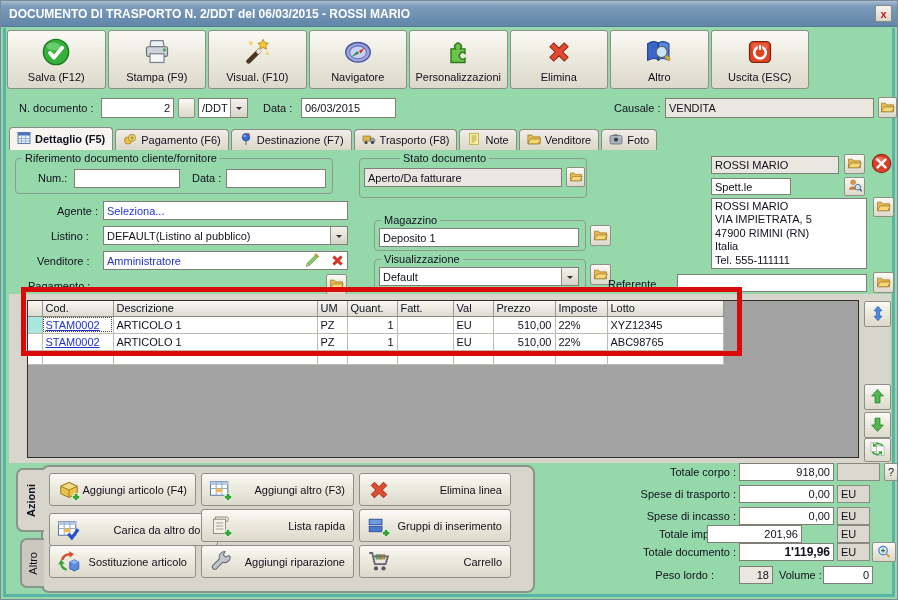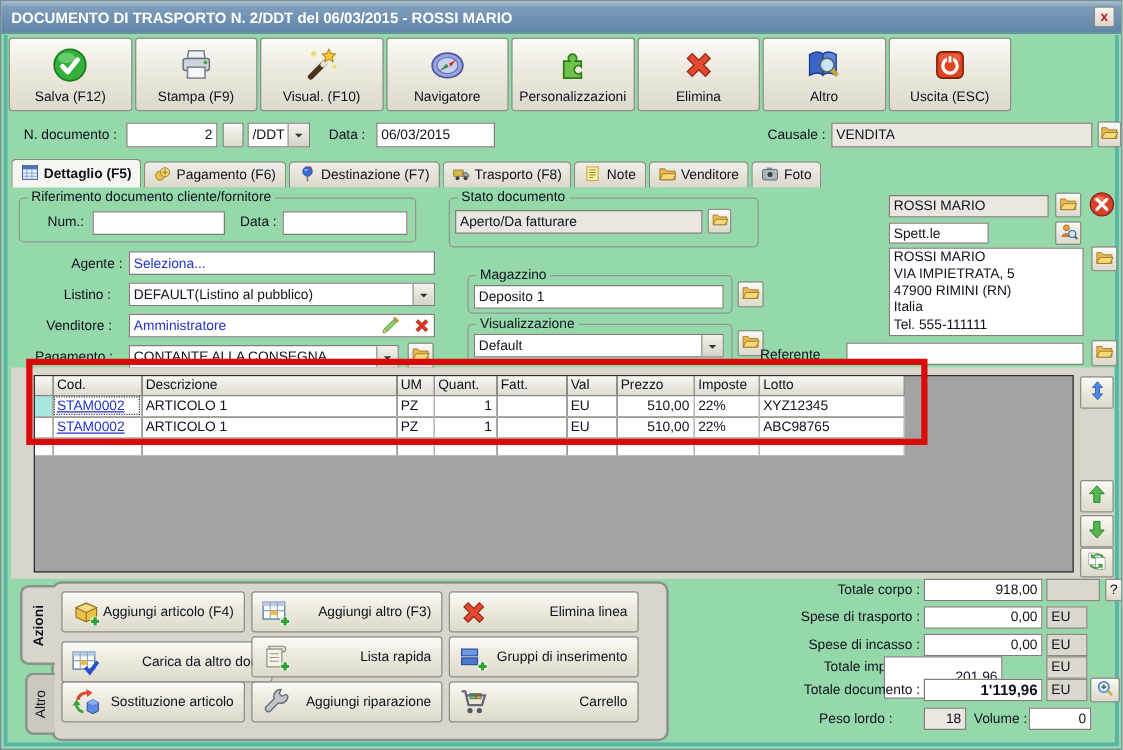--- a/index.html
+++ b/index.html
@@ -311,34 +311,28 @@
   <span style="position:absolute;left:303px;top:251px;"><svg viewBox="0 0 16 16" width="17" height="16">
         <path d="M11.3 2.6l2.1 2.1" stroke="#caa23a" stroke-width="2.4" stroke-linecap="round"></path>
         <path d="M2 14.2l.9-3L10.6 3.5l2.1 2.1-7.7 7.7z" fill="#8ace6a" stroke="#3a7a1a" stroke-width=".6"></path>
         <path d="M2 14.2l.9-3 2.1 2.1z" fill="#f0d8a0" stroke="#8a6a2a" stroke-width=".4"></path>
       </svg></span>
   <span style="position:absolute;left:329px;top:252px;"><svg viewBox="0 0 14 14" width="15" height="15">
         <path d="M2.5 4.2L4.2 2.5 7 5.3l2.8-2.8 1.7 1.7L8.7 7l2.8 2.8-1.7 1.7L7 8.7l-2.8 2.8-1.7-1.7L5.3 7z" fill="#dd3322" stroke="#8a1a0a" stroke-width=".4"></path>
       </svg></span>
 
   <div class="lbl" style="left:27px;top:279px;">Pagamento :</div>
-  <div class="select" style="left:102px;top:275px;width:216px;height:19px;">
-    <span>CONTANTE ALLA CONSEGNA</span>
-    <span class="arrowbtn">
-        <span class="tri"></span>
-      </span>
-  </div>
   <div class="sqbtn" style="left:325px;top:273px;width:21px;height:21px;">
       <span><svg viewBox="0 0 16 14" width="15" height="12">
           <path d="M1 2.5h4.5l1.5 2H15v8H1z" fill="#e9b94e" stroke="#8a6a1a" stroke-width=".7"></path>
           <path d="M1 12.5l2.8-5.5H16l-3 5.5z" fill="#f7d879" stroke="#8a6a1a" stroke-width=".7"></path>
         </svg></span>
     </div>
 
-  <fieldset style="left:358px;top:151px;width:248px;height:46px;">
+  <fieldset style="left:358px;top:151px;width:228px;height:46px;padding-left:34px;">
     <legend>Stato documento</legend>
     <div class="field ro" style="left:4px;top:4px;width:198px;height:19px;">
         <span>Aperto/Da fatturare</span>
       </div>
     <div class="sqbtn" style="left:206px;top:3px;width:19px;height:20px;">
         <span><svg viewBox="0 0 16 14" width="14" height="11">
             <path d="M1 2.5h4.5l1.5 2H15v8H1z" fill="#e9b94e" stroke="#8a6a1a" stroke-width=".7"></path>
             <path d="M1 12.5l2.8-5.5H16l-3 5.5z" fill="#f7d879" stroke="#8a6a1a" stroke-width=".7"></path>
           </svg></span>
       </div>
@@ -626,21 +620,21 @@
 
   <div class="tlabel" style="left:560px;top:509px;">Spese di incasso :</div>
   <div class="field rt" style="left:738px;top:506px;width:95px;height:18px;">
       <span>0,00</span>
     </div>
   <div class="eubox" style="left:836px;top:506px;width:33px;">
       <span>EU</span>
     </div>
 
   <div class="tlabel" style="left:560px;top:527px;">Totale imposte :</div>
-  <div class="field rt" style="left:706px;top:524px;width:95px;height:34px;">
+  <div class="field rt" style="left:706px;top:524px;width:95px;height:18px;">
       <span>201,96</span>
     </div>
   <div class="eubox" style="left:836px;top:524px;width:33px;">
       <span>EU</span>
     </div>
 
   <div class="tlabel" style="left:560px;top:545px;">Totale documento :</div>
   <div class="field rt" style="left:738px;top:542px;width:95px;height:18px;">
       <span class="bold">1'119,96</span>
     </div>

